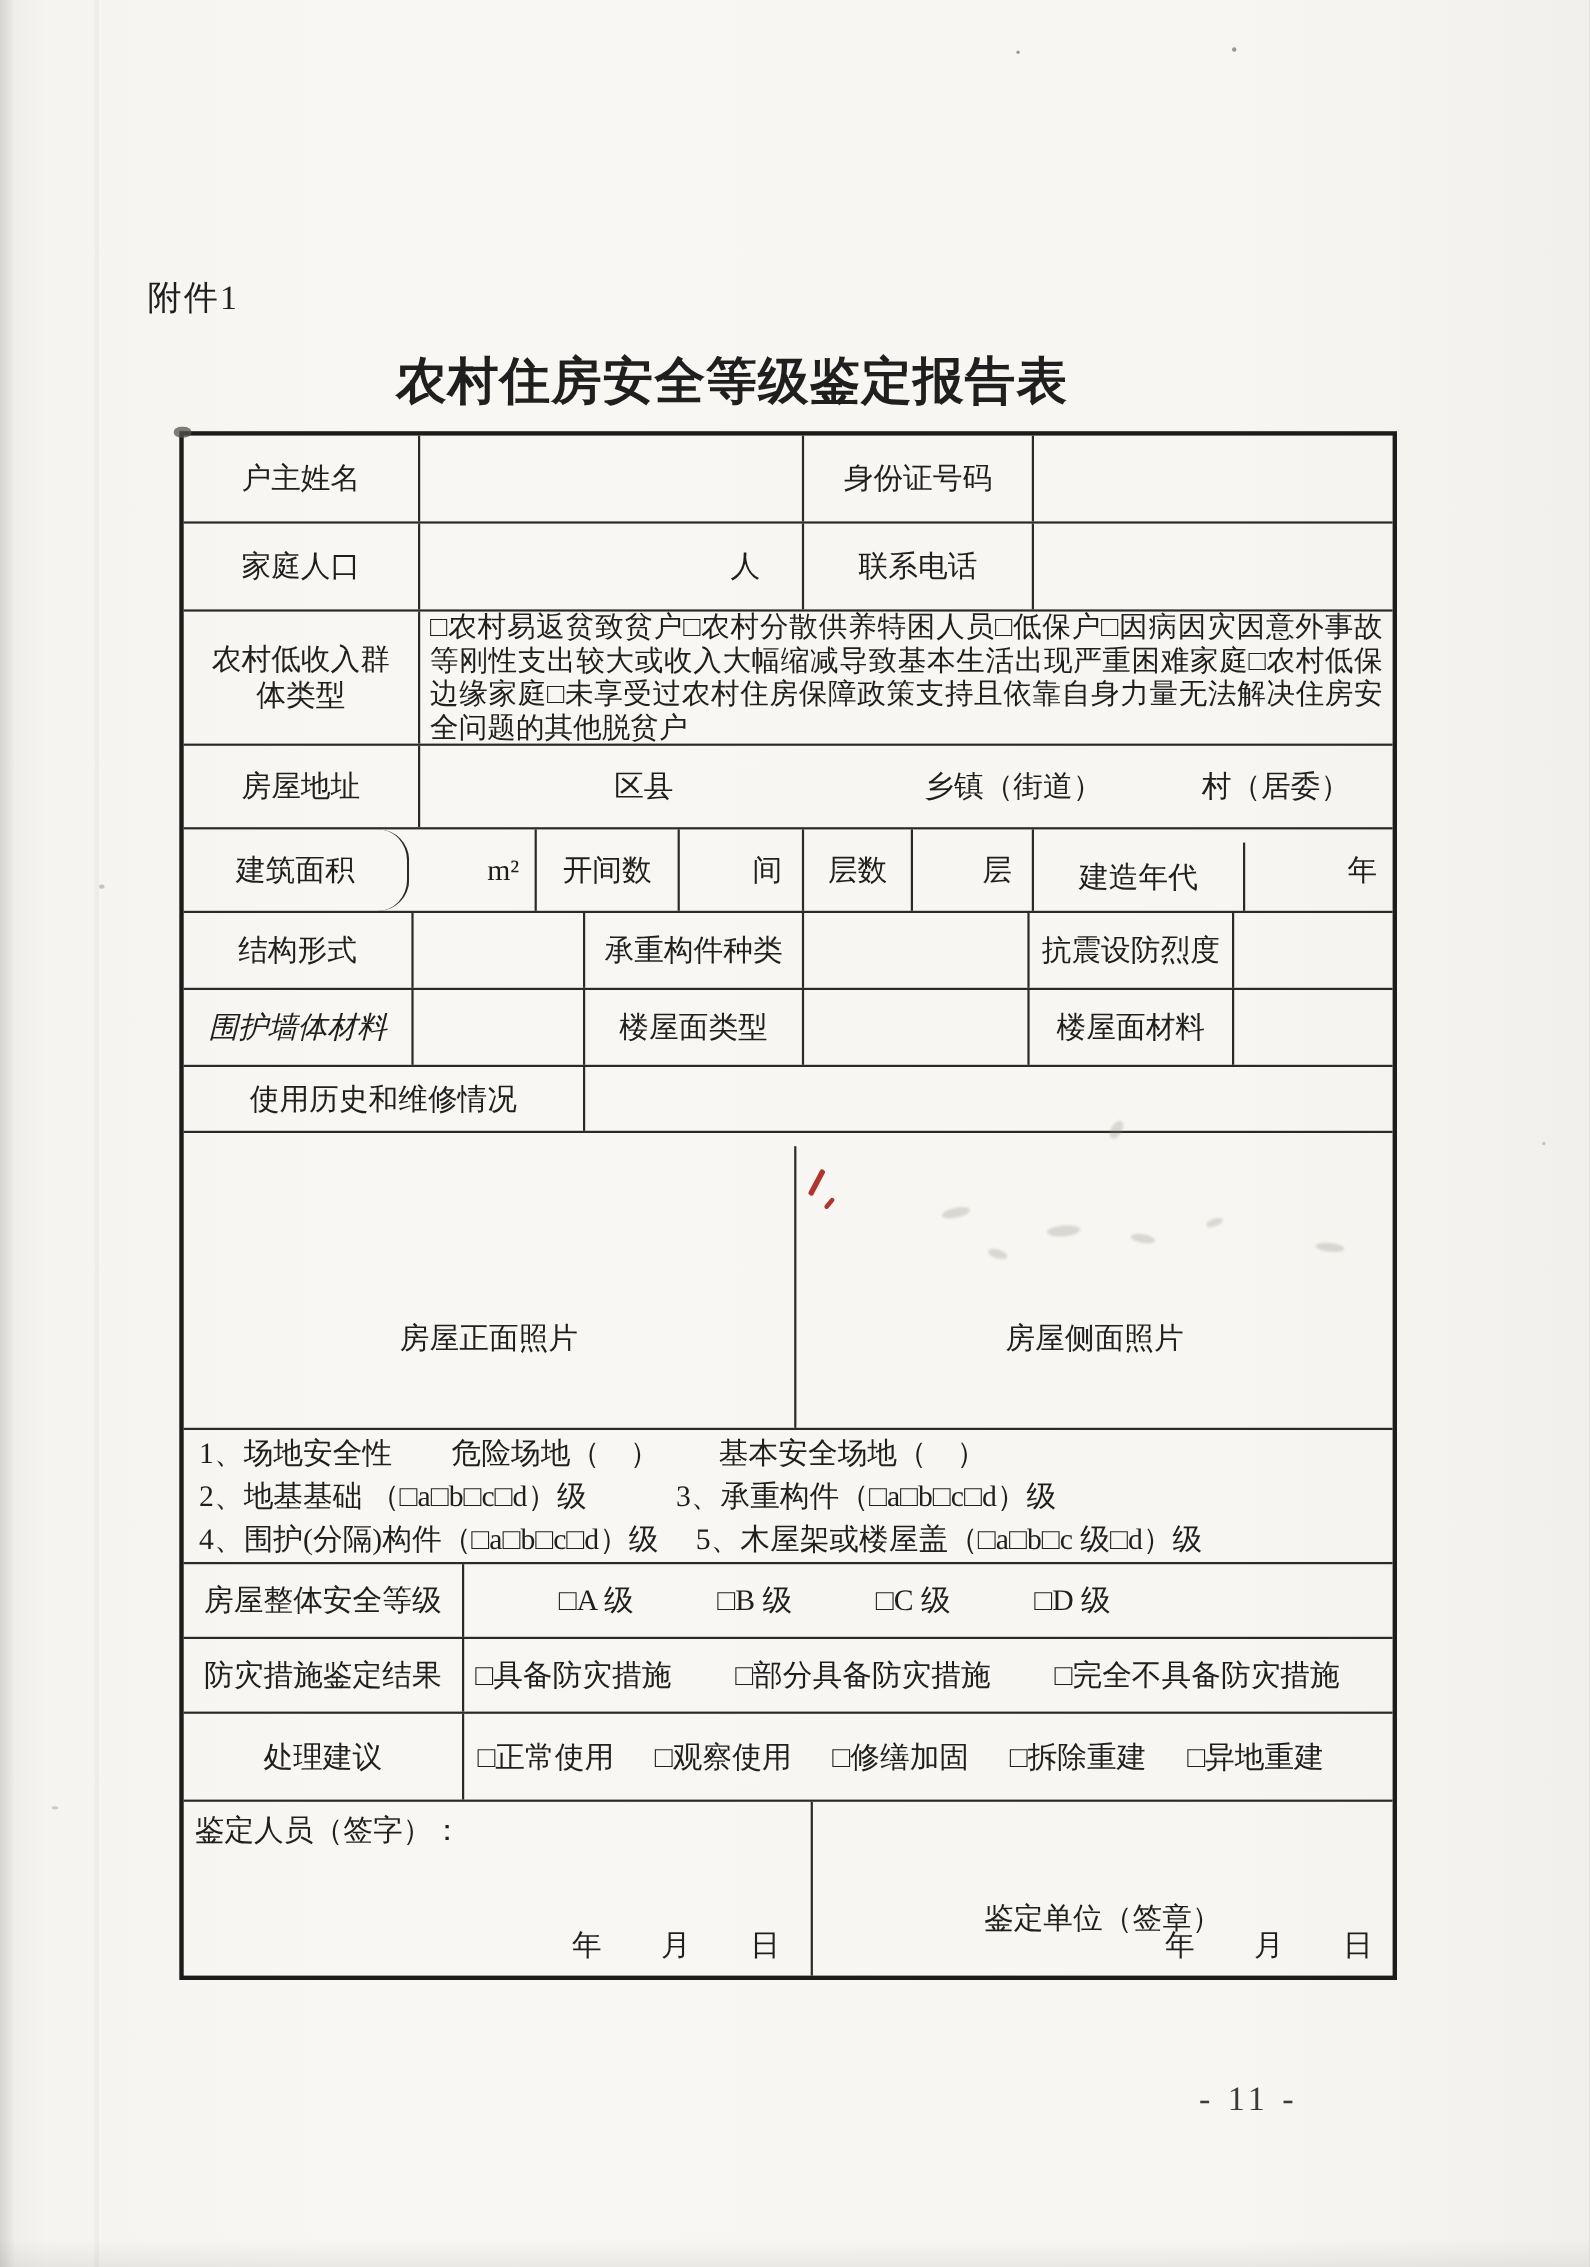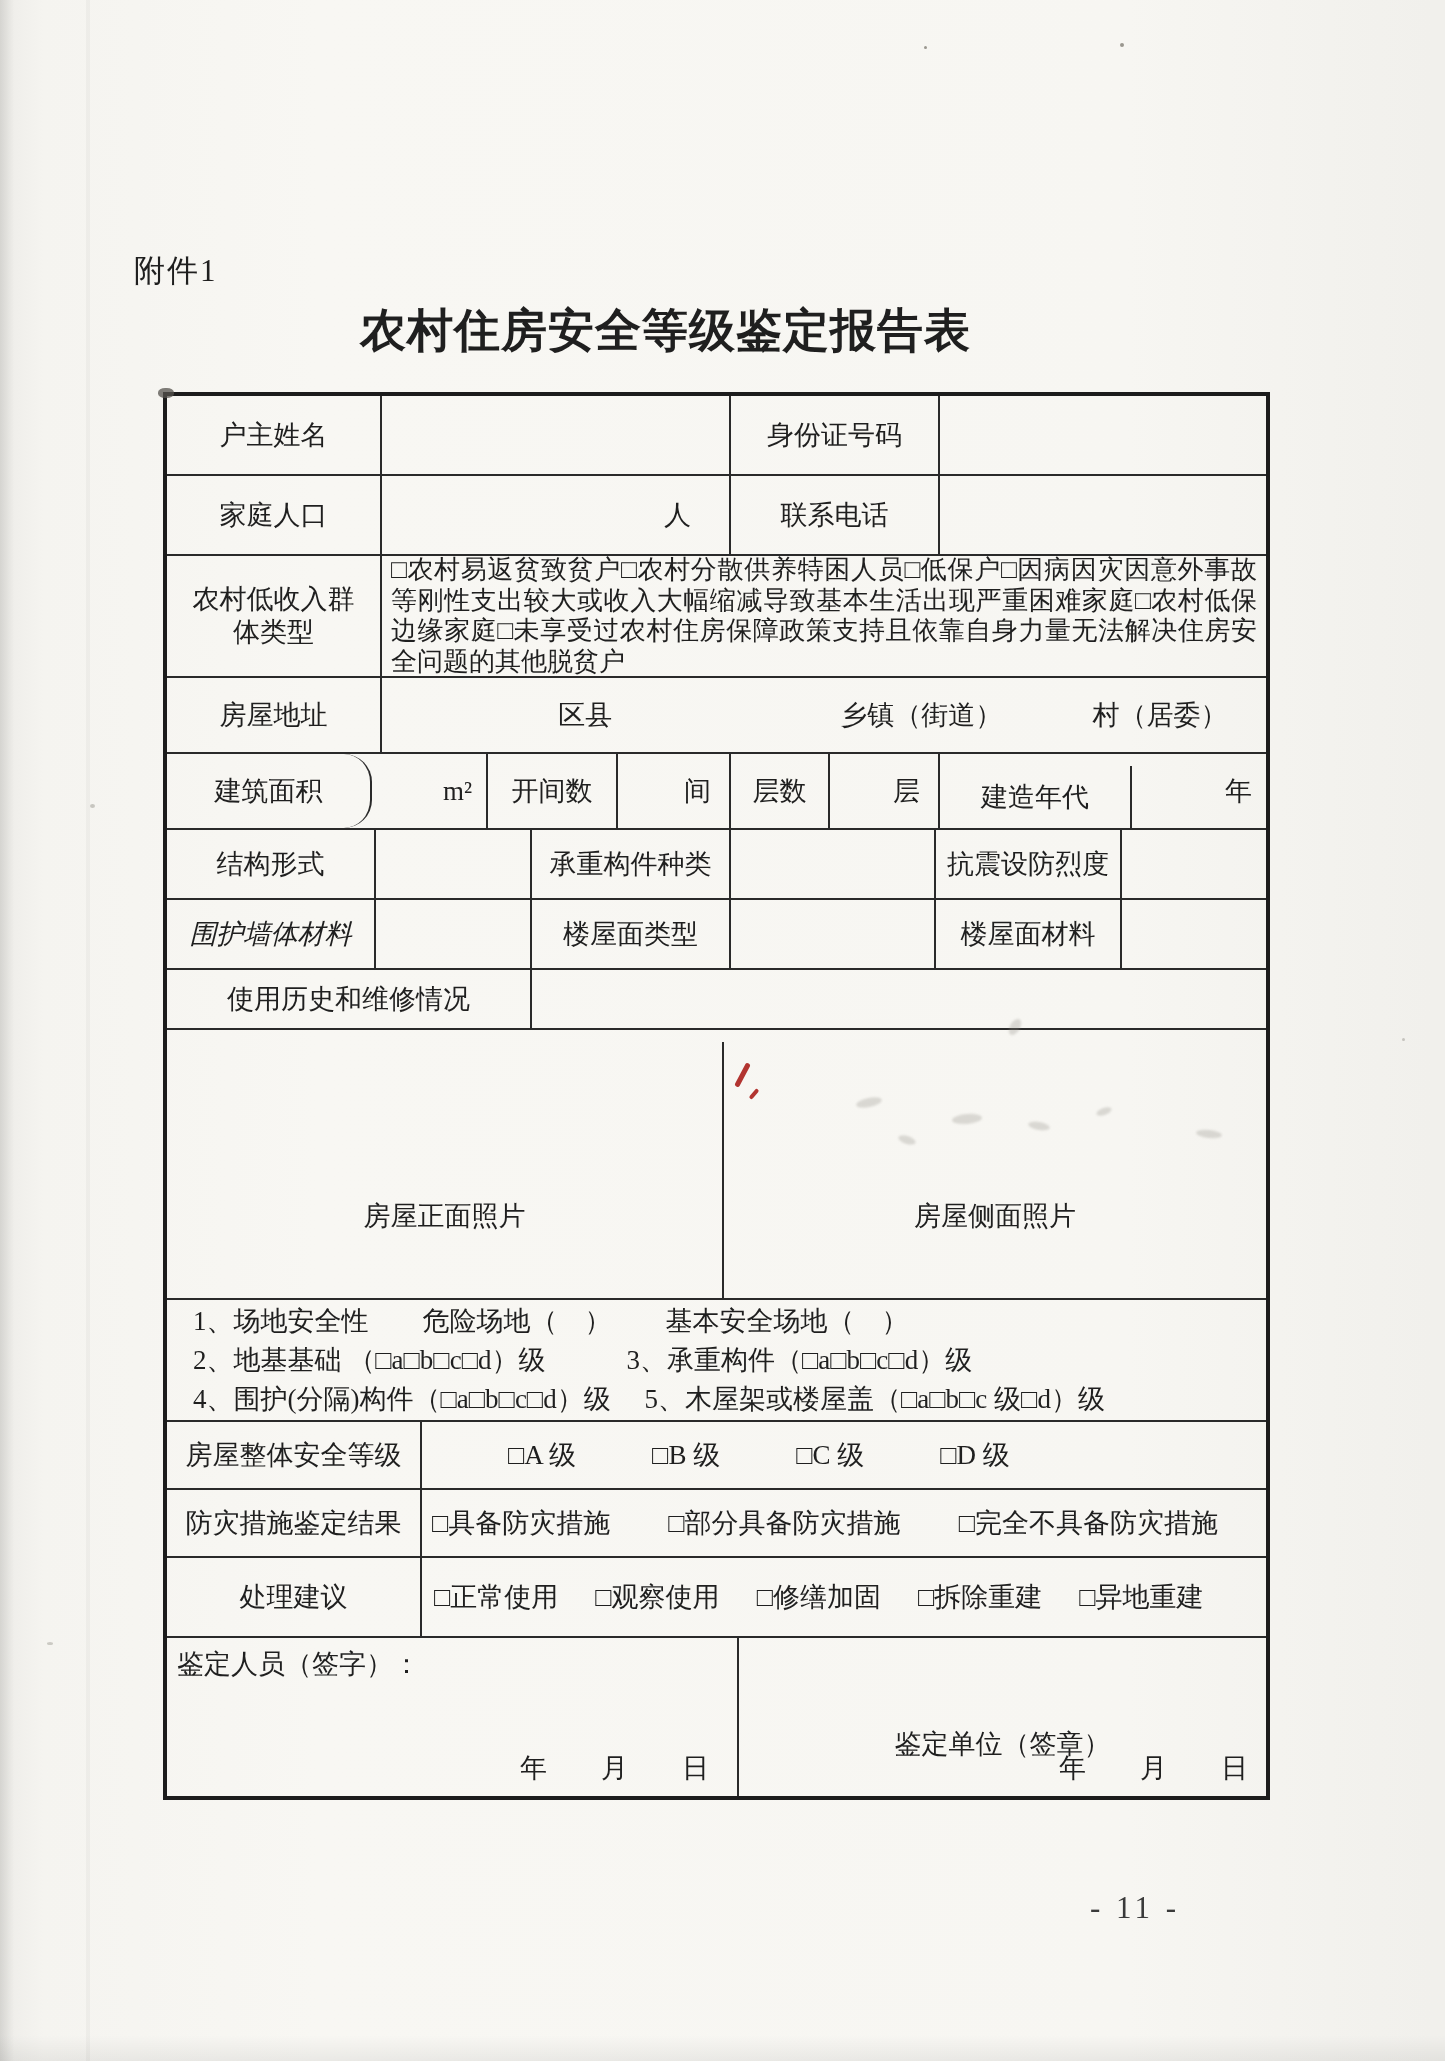--- a/index.html
+++ b/index.html
@@ -6,34 +6,34 @@
   .sheet{
     position:relative;width:1445px;height:2061px;overflow:hidden;
     background:linear-gradient(90deg,#edece8 0,#f5f4f0 3%,#f8f7f3 22%,#f7f6f2 78%,#f1f0ec 99%);
     font-family:"Liberation Serif","DejaVu Serif",serif;color:#1f1f1f;
   }
   .fold{position:absolute;top:0;left:86px;width:4px;height:100%;background:rgba(0,0,0,0.03);}
   .edge-shadow{position:absolute;left:0;top:0;width:14px;height:100%;background:linear-gradient(90deg,rgba(0,0,0,0.10),rgba(0,0,0,0));}
   .bottom-shade{position:absolute;left:0;bottom:0;width:100%;height:26px;background:linear-gradient(0deg,rgba(0,0,0,0.06),rgba(0,0,0,0));}
 
   .attachment{position:absolute;left:134px;top:250px;font-size:31px;letter-spacing:2px;}
-  .doc-title{position:absolute;left:360px;top:300px;font-size:46px;font-weight:bold;letter-spacing:1px;}
+  .doc-title{position:absolute;left:360px;top:316px;font-size:46px;font-weight:bold;letter-spacing:1px;}
 
   .tbl{position:absolute;left:163px;top:392px;width:1107px;border:4px solid #1c1c1c;box-sizing:border-box;}
   .r{display:flex;border-bottom:2px solid #2a2a2a;}
   .r:last-child{border-bottom:none;}
   .c{box-sizing:border-box;border-right:2px solid #2a2a2a;display:flex;align-items:center;justify-content:center;font-size:27px;position:relative;}
   .c:last-child{border-right:none;}
   .c.right{justify-content:flex-end;}
   .c.left{justify-content:flex-start;}
   .wrap-label{text-align:center;line-height:33px;padding:0 14px;}
   .para{font-size:26px;line-height:30.5px;text-align:justify;padding:5px 9px;}
   .addr-part{flex:0 0 auto;text-align:center;}
   .photo-cell{flex-direction:column;justify-content:flex-end;padding-bottom:64px;margin-top:12px;}
-  .grading-cell{flex-direction:column;align-items:flex-start;justify-content:center;padding-left:26px;}
+  .grading-cell{flex-direction:column;align-items:flex-start;justify-content:center;padding-left:14px;}
   .gline{white-space:pre;font-size:27px;line-height:39px;}
   .opt{white-space:pre;}
   .sig-cell{display:block;}
   .sig-label-tl{position:absolute;left:10px;top:8px;font-size:27px;}
   .sig-date-l{position:absolute;right:28px;bottom:10px;font-size:27px;white-space:pre;}
   .sig-unit{position:absolute;left:0;right:0;top:88px;text-align:center;font-size:27px;}
   .sig-date-r{position:absolute;right:18px;bottom:10px;font-size:27px;white-space:pre;}
 
   .page-number{position:absolute;left:1090px;top:1890px;font-size:31px;letter-spacing:4px;color:#3a3a3a;}
 

